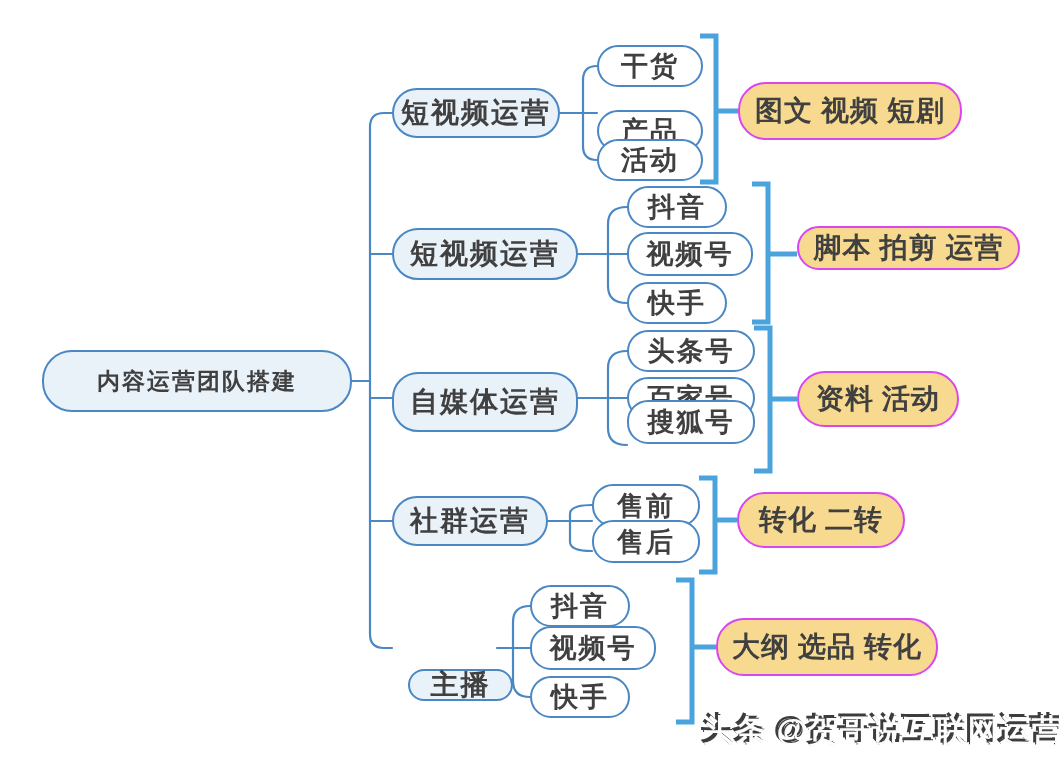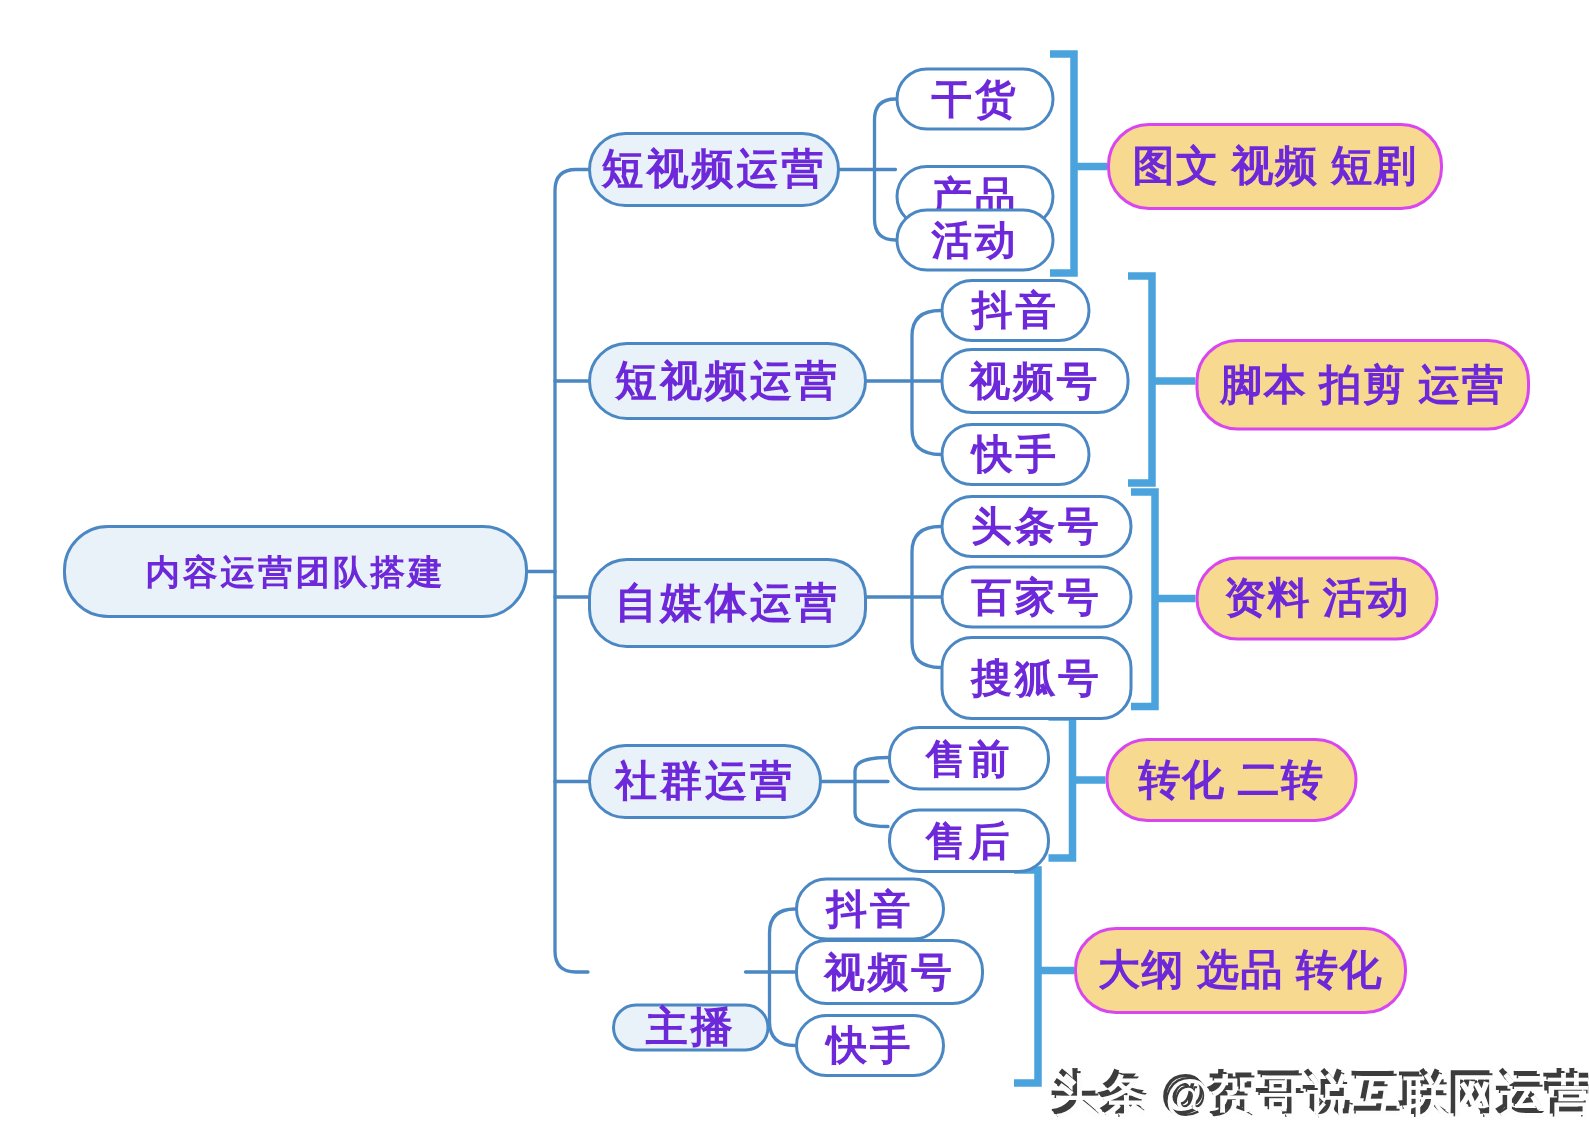--- a/index.html
+++ b/index.html
@@ -9,21 +9,21 @@
     background:#ffffff;
     overflow:hidden;
     font-family:"Liberation Serif","DejaVu Serif",serif;
   }
   svg.wires{position:absolute;left:0;top:0;width:1059px;height:760px;}
   .node{
     position:absolute;
     display:flex;align-items:center;justify-content:center;
     box-sizing:border-box;
     border:2px solid #4a87c3;
-    color:#6d28d9;
+    color:#404040;
     font-weight:700;
     white-space:nowrap;
     letter-spacing:2px;
   }
   .root-node{
     background:#e9f1f9;
     border-radius:30px;
     font-size:23px;
   }
   .branch-node{
@@ -99,30 +99,30 @@
   <div class="node child-node" style="left:597px;top:45px;width:106px;height:42px;">干货</div>
   <div class="node child-node" style="left:597px;top:92px;width:106px;height:42px;margin-top:18px;">产品</div>
   <div class="node child-node" style="left:597px;top:139px;width:106px;height:42px;">活动</div>
 
   <div class="node child-node" style="left:627px;top:186px;width:100px;height:42px;">抖音</div>
   <div class="node child-node" style="left:627px;top:232px;width:126px;height:44px;">视频号</div>
   <div class="node child-node" style="left:627px;top:282px;width:100px;height:42px;">快手</div>
 
   <div class="node child-node" style="left:627px;top:330px;width:128px;height:42px;">头条号</div>
   <div class="node child-node" style="left:627px;top:377px;width:128px;height:42px;">百家号</div>
-  <div class="node child-node" style="left:627px;top:424px;width:128px;height:56px;">搜狐号</div>
+  <div class="node child-node" style="left:627px;top:400px;width:128px;height:44px;">搜狐号</div>
 
   <div class="node child-node" style="left:592px;top:484px;width:108px;height:43px;">售前</div>
-  <div class="node child-node" style="left:592px;top:539px;width:108px;height:43px;">售后</div>
+  <div class="node child-node" style="left:592px;top:520px;width:108px;height:43px;">售后</div>
 
   <div class="node child-node" style="left:530px;top:585px;width:100px;height:42px;">抖音</div>
   <div class="node child-node" style="left:530px;top:626px;width:126px;height:44px;">视频号</div>
   <div class="node child-node" style="left:530px;top:676px;width:100px;height:42px;">快手</div>
 
   <div class="node note-node" style="left:738px;top:82px;width:224px;height:58px;">图文 视频 短剧</div>
-  <div class="node note-node" style="left:797px;top:226px;width:223px;height:61px;">脚本 拍剪 运营</div>
+  <div class="node note-node" style="left:797px;top:226px;width:223px;height:44px;">脚本 拍剪 运营</div>
   <div class="node note-node" style="left:797px;top:371px;width:162px;height:56px;">资料 活动</div>
   <div class="node note-node" style="left:737px;top:492px;width:168px;height:56px;">转化 二转</div>
   <div class="node note-node" style="left:716px;top:618px;width:222px;height:58px;">大纲 选品 转化</div>
 
   <div class="watermark">头条 @贺哥说互联网运营</div>
 
 </div>
 
 </body></html>

